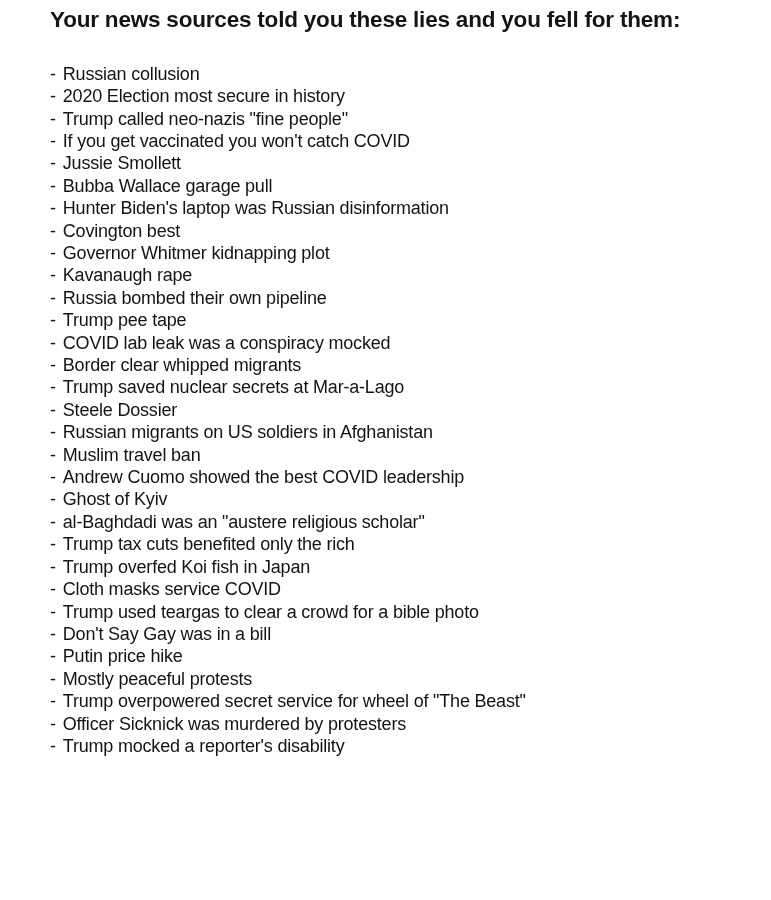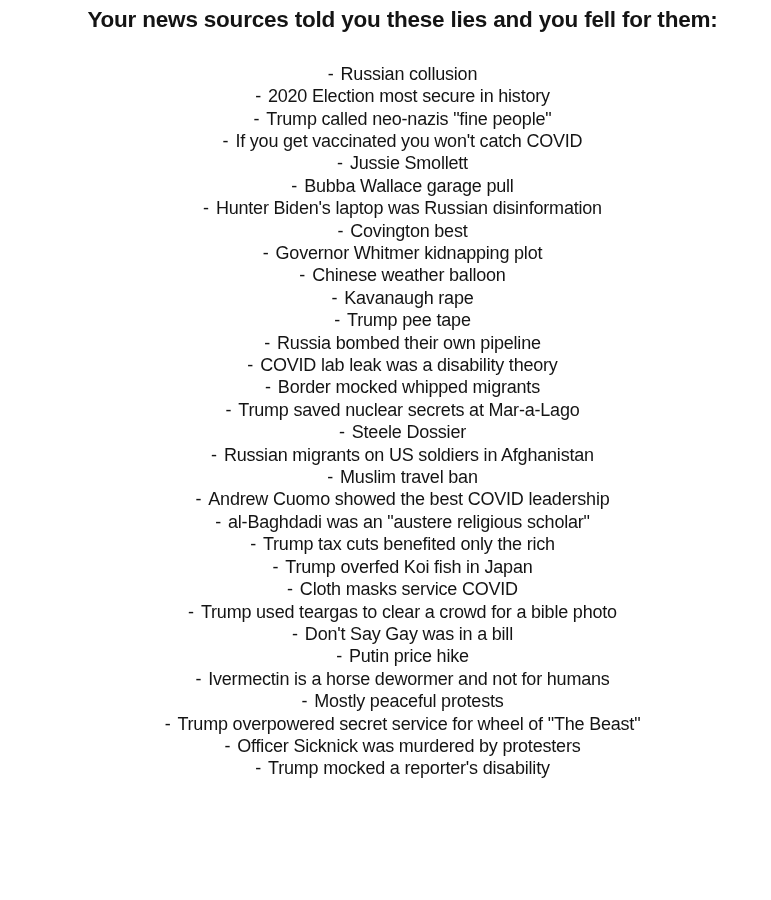--- a/index.html
+++ b/index.html
@@ -22,31 +22,29 @@
   .page {
     padding: 8px 16px 0 50px;
   }
   .title {
     margin: 0;
     font-size: 22.5px;
     font-weight: 700;
     letter-spacing: -0.2px;
     line-height: 1.1;
     white-space: nowrap;
-    text-align: center;
   }
   .list {
     margin-top: 30px;
   }
   .row {
     font-size: 18px;
     line-height: 22.4px;
     letter-spacing: -0.2px;
     white-space: nowrap;
-    text-align: center;
   }
   .dash {
     display: inline-block;
     margin-right: 7px;
   }
 </style>
 </head>
 <body>
 
 <div class="page">
@@ -55,37 +53,36 @@
   <div class="list">
       <div class="row"><span class="dash">-</span><span>Russian collusion</span></div>
       <div class="row"><span class="dash">-</span><span>2020 Election most secure in history</span></div>
       <div class="row"><span class="dash">-</span><span>Trump called neo-nazis "fine people"</span></div>
       <div class="row"><span class="dash">-</span><span>If you get vaccinated you won't catch COVID</span></div>
       <div class="row"><span class="dash">-</span><span>Jussie Smollett</span></div>
       <div class="row"><span class="dash">-</span><span>Bubba Wallace garage pull</span></div>
       <div class="row"><span class="dash">-</span><span>Hunter Biden's laptop was Russian disinformation</span></div>
       <div class="row"><span class="dash">-</span><span>Covington best</span></div>
       <div class="row"><span class="dash">-</span><span>Governor Whitmer kidnapping plot</span></div>
-      <div class="row"><span class="dash">-</span><span>Chinese weather balloon</span></div>
       <div class="row"><span class="dash">-</span><span>Kavanaugh rape</span></div>
+      <div class="row"><span class="dash">-</span><span>Russia bombed their own pipeline</span></div>
       <div class="row"><span class="dash">-</span><span>Trump pee tape</span></div>
-      <div class="row"><span class="dash">-</span><span>Russia bombed their own pipeline</span></div>
-      <div class="row"><span class="dash">-</span><span>COVID lab leak was a disability theory</span></div>
-      <div class="row"><span class="dash">-</span><span>Border mocked whipped migrants</span></div>
+      <div class="row"><span class="dash">-</span><span>COVID lab leak was a conspiracy mocked</span></div>
+      <div class="row"><span class="dash">-</span><span>Border clear whipped migrants</span></div>
       <div class="row"><span class="dash">-</span><span>Trump saved nuclear secrets at Mar-a-Lago</span></div>
       <div class="row"><span class="dash">-</span><span>Steele Dossier</span></div>
       <div class="row"><span class="dash">-</span><span>Russian migrants on US soldiers in Afghanistan</span></div>
       <div class="row"><span class="dash">-</span><span>Muslim travel ban</span></div>
       <div class="row"><span class="dash">-</span><span>Andrew Cuomo showed the best COVID leadership</span></div>
+      <div class="row"><span class="dash">-</span><span>Ghost of Kyiv</span></div>
       <div class="row"><span class="dash">-</span><span>al-Baghdadi was an "austere religious scholar"</span></div>
       <div class="row"><span class="dash">-</span><span>Trump tax cuts benefited only the rich</span></div>
       <div class="row"><span class="dash">-</span><span>Trump overfed Koi fish in Japan</span></div>
       <div class="row"><span class="dash">-</span><span>Cloth masks service COVID</span></div>
       <div class="row"><span class="dash">-</span><span>Trump used teargas to clear a crowd for a bible photo</span></div>
       <div class="row"><span class="dash">-</span><span>Don't Say Gay was in a bill</span></div>
       <div class="row"><span class="dash">-</span><span>Putin price hike</span></div>
-      <div class="row"><span class="dash">-</span><span>Ivermectin is a horse dewormer and not for humans</span></div>
       <div class="row"><span class="dash">-</span><span>Mostly peaceful protests</span></div>
       <div class="row"><span class="dash">-</span><span>Trump overpowered secret service for wheel of "The Beast"</span></div>
       <div class="row"><span class="dash">-</span><span>Officer Sicknick was murdered by protesters</span></div>
       <div class="row"><span class="dash">-</span><span>Trump mocked a reporter's disability</span></div>
     </div>
 </div>
 
 </body></html>

